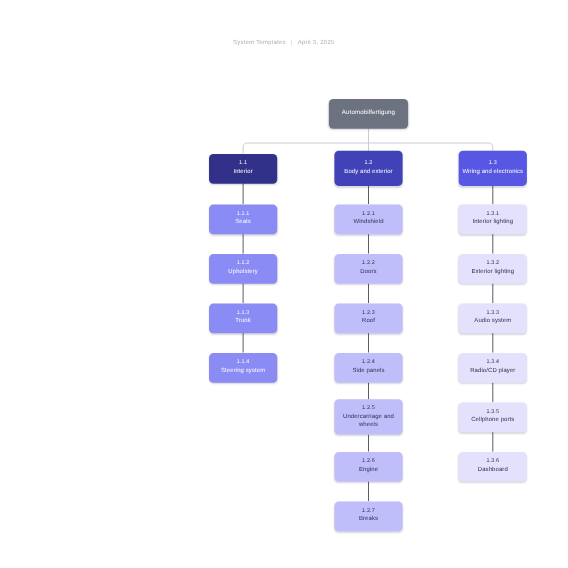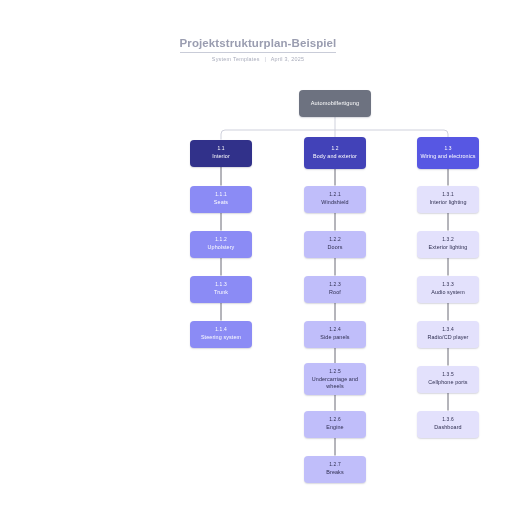--- a/index.html
+++ b/index.html
@@ -100,21 +100,20 @@
   .lv1-c { background: #5757e3; color: #ffffff; }
 
   .lv2-a { background: #8b8bf5; color: #ffffff; }
   .lv2-b { background: #c0befa; color: #2e2e50; }
   .lv2-c { background: #e3e1fc; color: #2e2e50; }
 </style>
 </head>
 <body>
 
 <div id="header">
-  <div id="doc-title">Projektstrukturplan-Beispiel</div>
   <div id="doc-subtitle">
     <span>System Templates</span>
     <span class="sep">|</span>
     <span>April 3, 2025</span>
   </div>
 </div>
 
 <div id="canvas">
   <svg id="links" viewBox="0 0 516 516">
       <path d="M 335 116 L 335 130" fill="none" stroke="#c9ccd8" stroke-width="0.9"></path>

